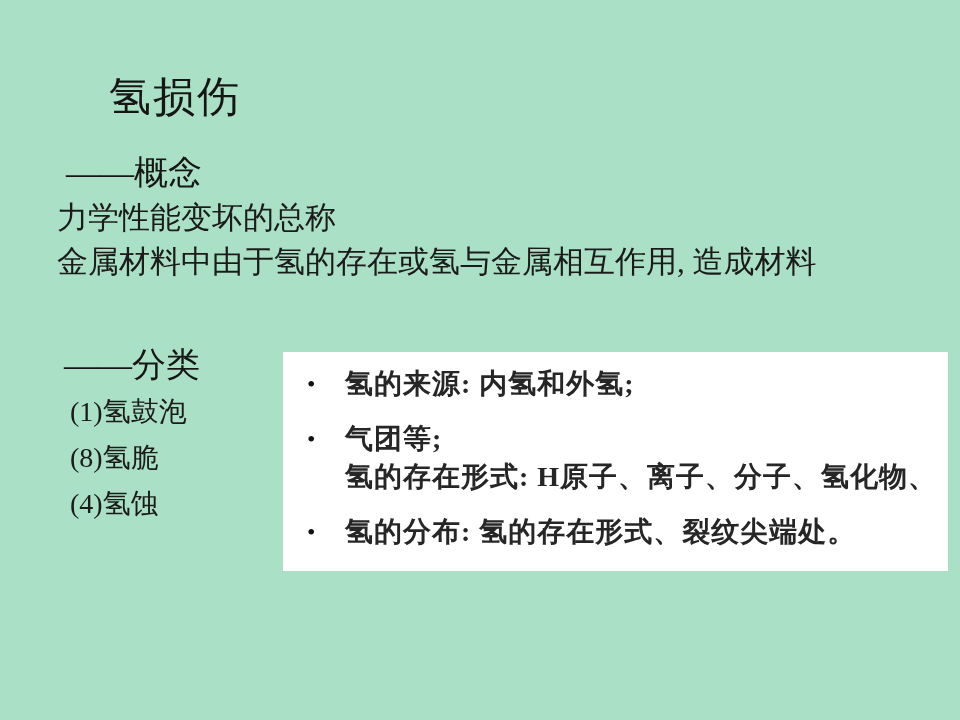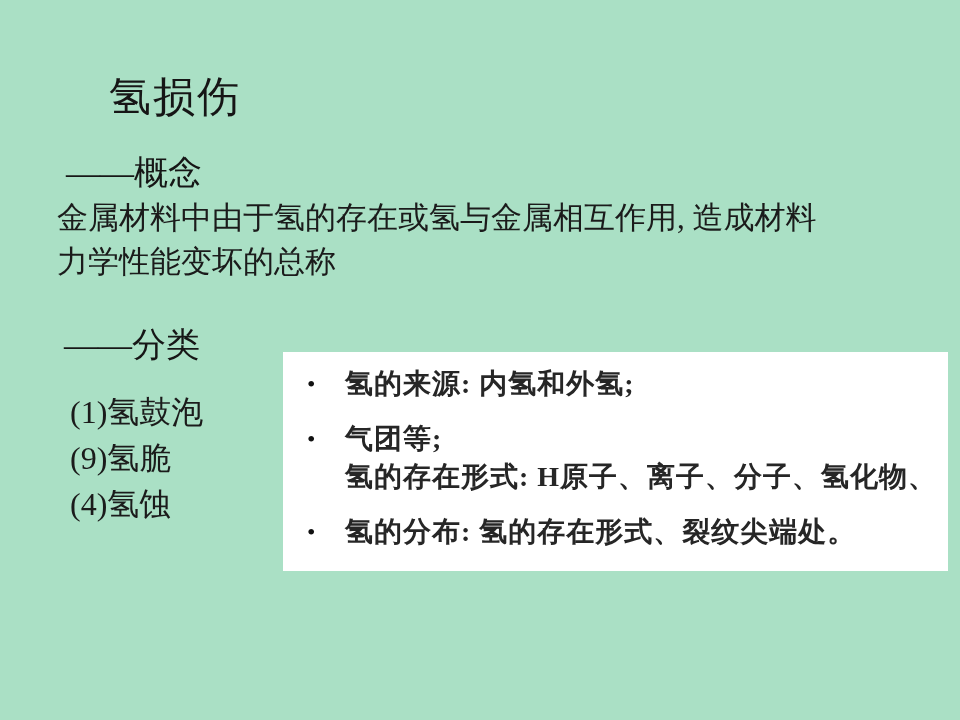--- a/index.html
+++ b/index.html
@@ -37,21 +37,21 @@
     font-weight: 400;
     color: #161616;
     white-space: nowrap;
   }
   .concept-heading {
     left: 66px;
     top: 150px;
   }
   .classification-heading {
     left: 64px;
-    top: 322px;
+    top: 342px;
   }
   .concept-body {
     position: absolute;
     left: 57px;
     top: 196px;
     width: 840px;
     font-size: 31px;
     line-height: 44px;
     color: #1b1b1b;
   }
@@ -59,21 +59,21 @@
     display: block;
     white-space: nowrap;
   }
   .classification-list {
     position: absolute;
     left: 70px;
     top: 389px;
     margin: 0;
     padding: 0;
     list-style: none;
-    font-size: 32px;
+    font-size: 28px;
     line-height: 46px;
     color: #1b1b1b;
   }
   .classification-list li {
     white-space: nowrap;
   }
   .info-box {
     position: absolute;
     left: 283px;
     top: 352px;
@@ -113,29 +113,29 @@
 </head>
 <body>
 
 <div class="slide">
 
   <h1 class="slide-title">氢损伤</h1>
 
   <div class="section-heading concept-heading">——概念</div>
 
   <div class="concept-body">
+    <span class="line">力学性能变坏的总称</span>
     <span class="line">金属材料中由于氢的存在或氢与金属相互作用, 造成材料</span>
-    <span class="line">力学性能变坏的总称</span>
   </div>
 
   <div class="section-heading classification-heading">——分类</div>
 
   <ul class="classification-list">
     <li>(1)氢鼓泡</li>
-    <li>(9)氢脆</li>
+    <li>(8)氢脆</li>
     <li>(4)氢蚀</li>
   </ul>
 
   <div class="info-box">
 
     <div class="bullet-row">
       <span class="bullet-glyph">•</span>
       <div class="bullet-text">
         <span class="line">氢的来源: 内氢和外氢;</span>
       </div>

